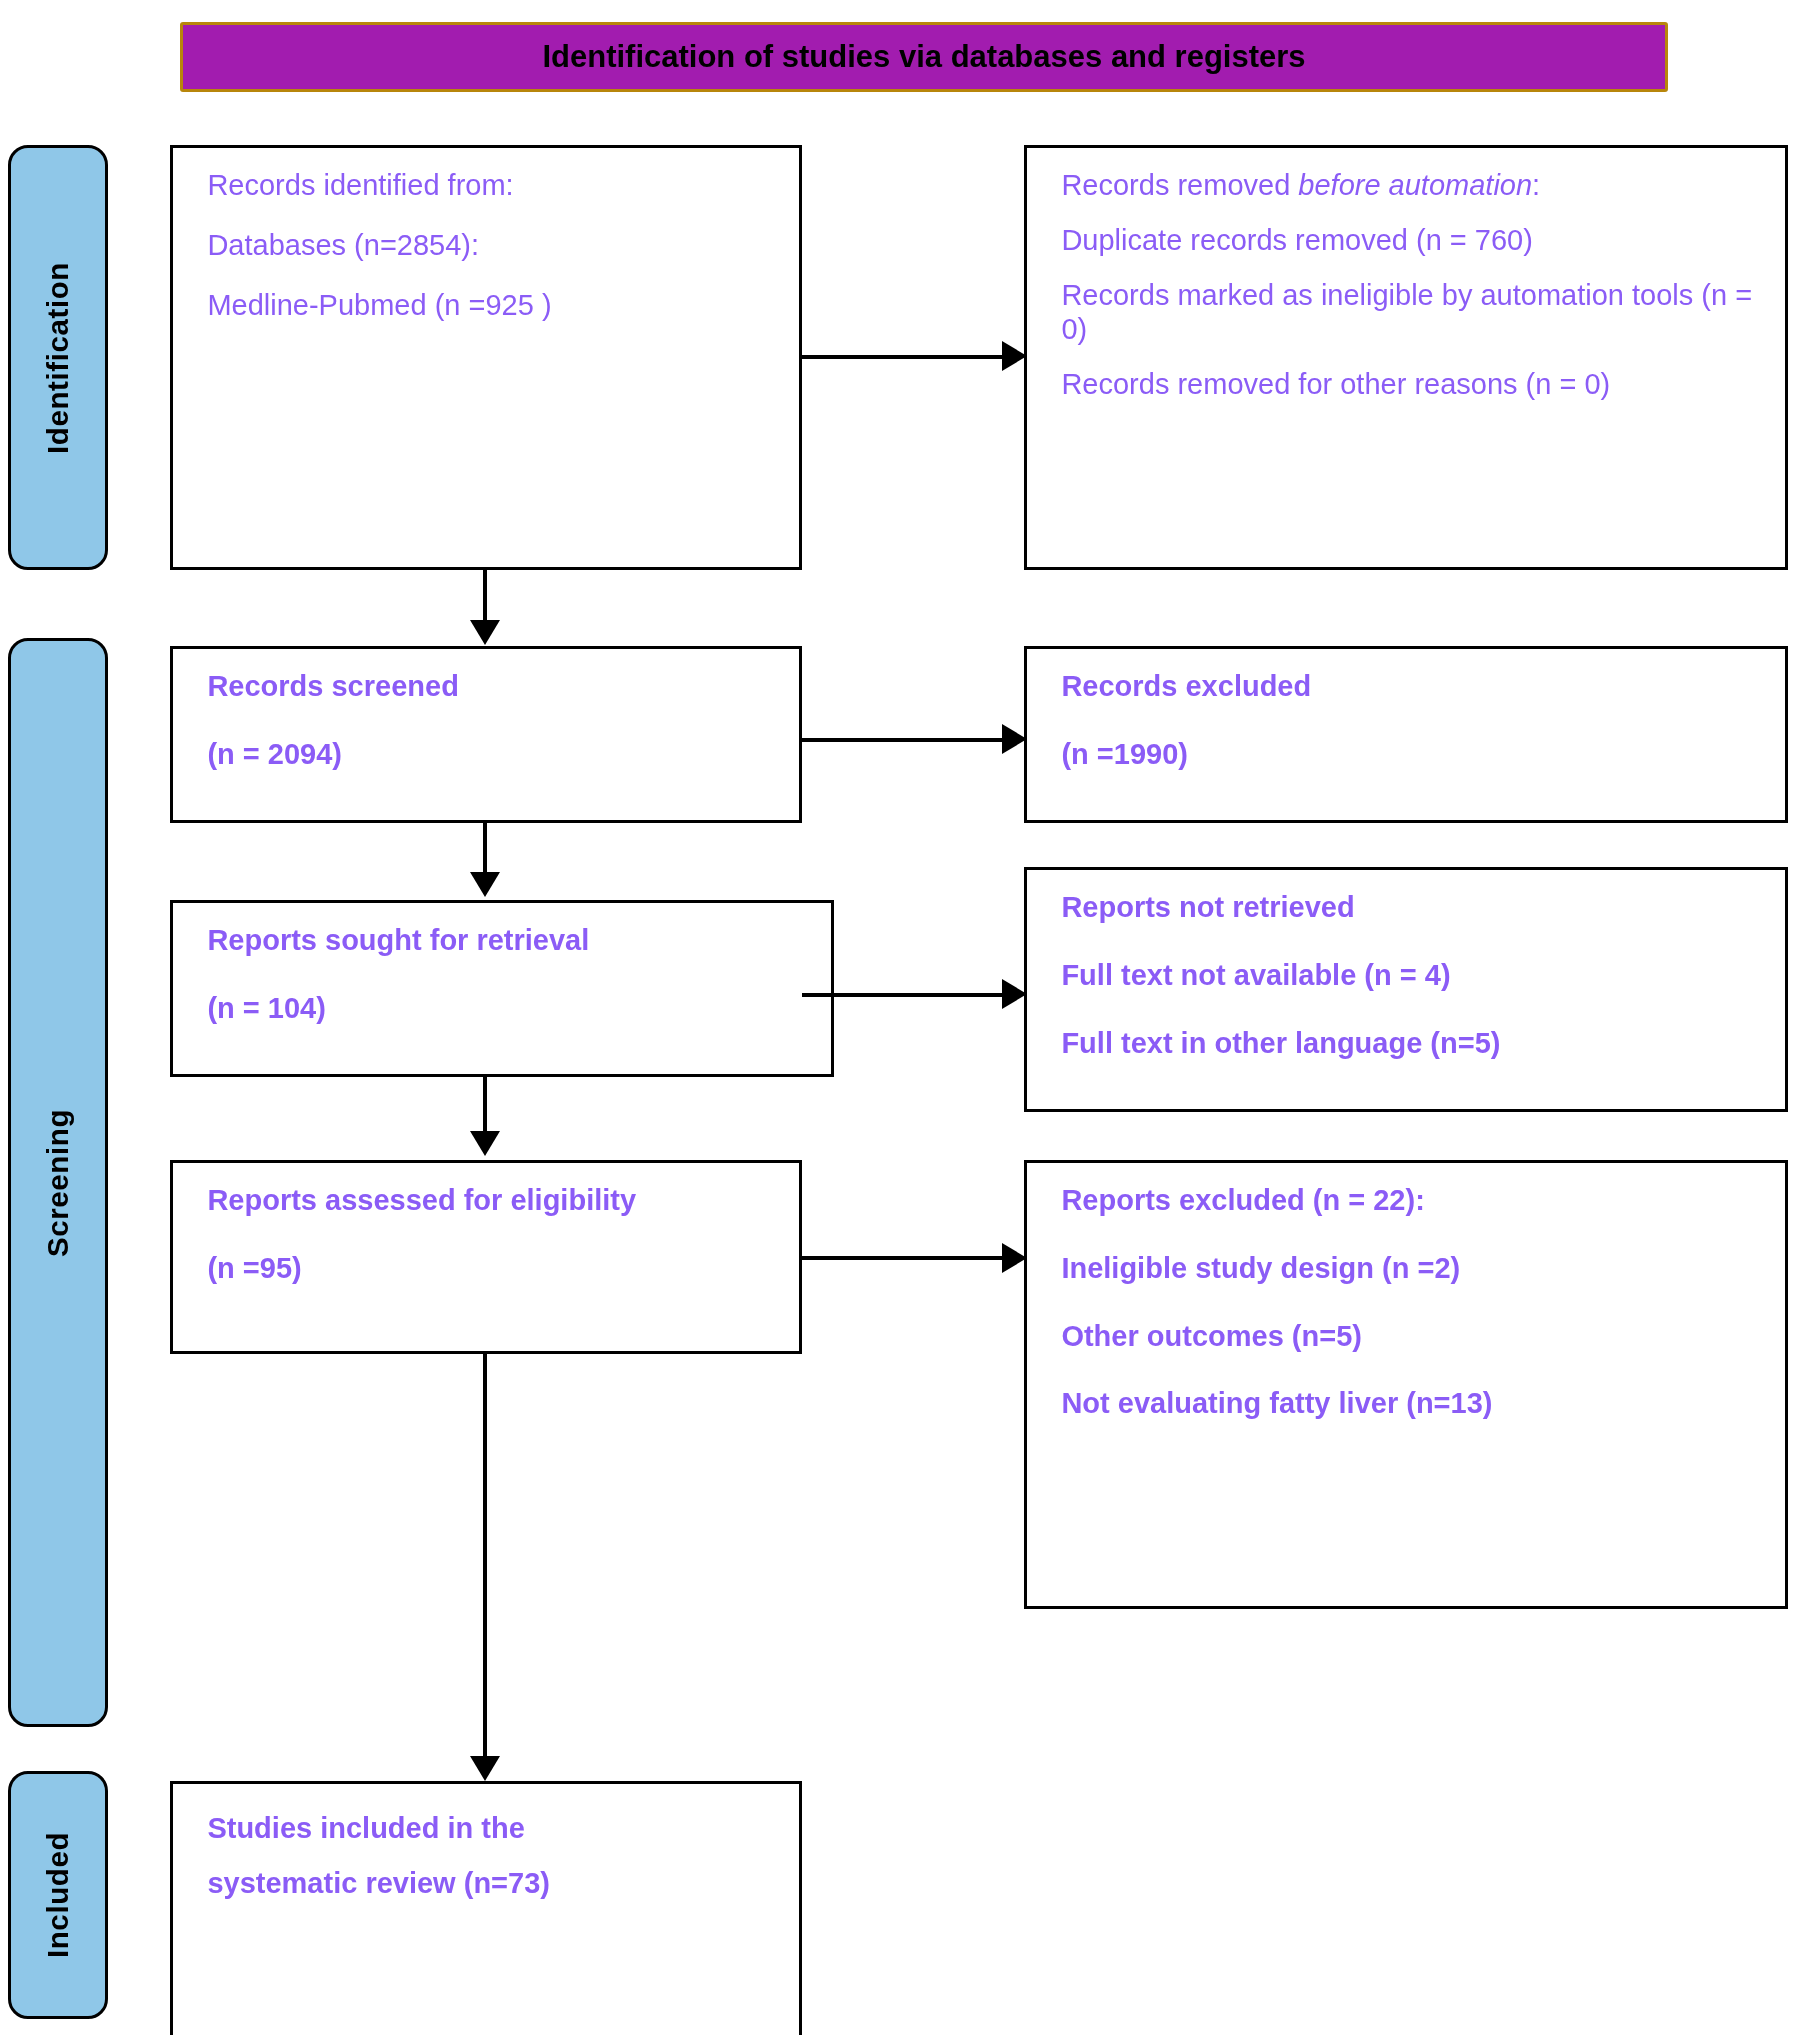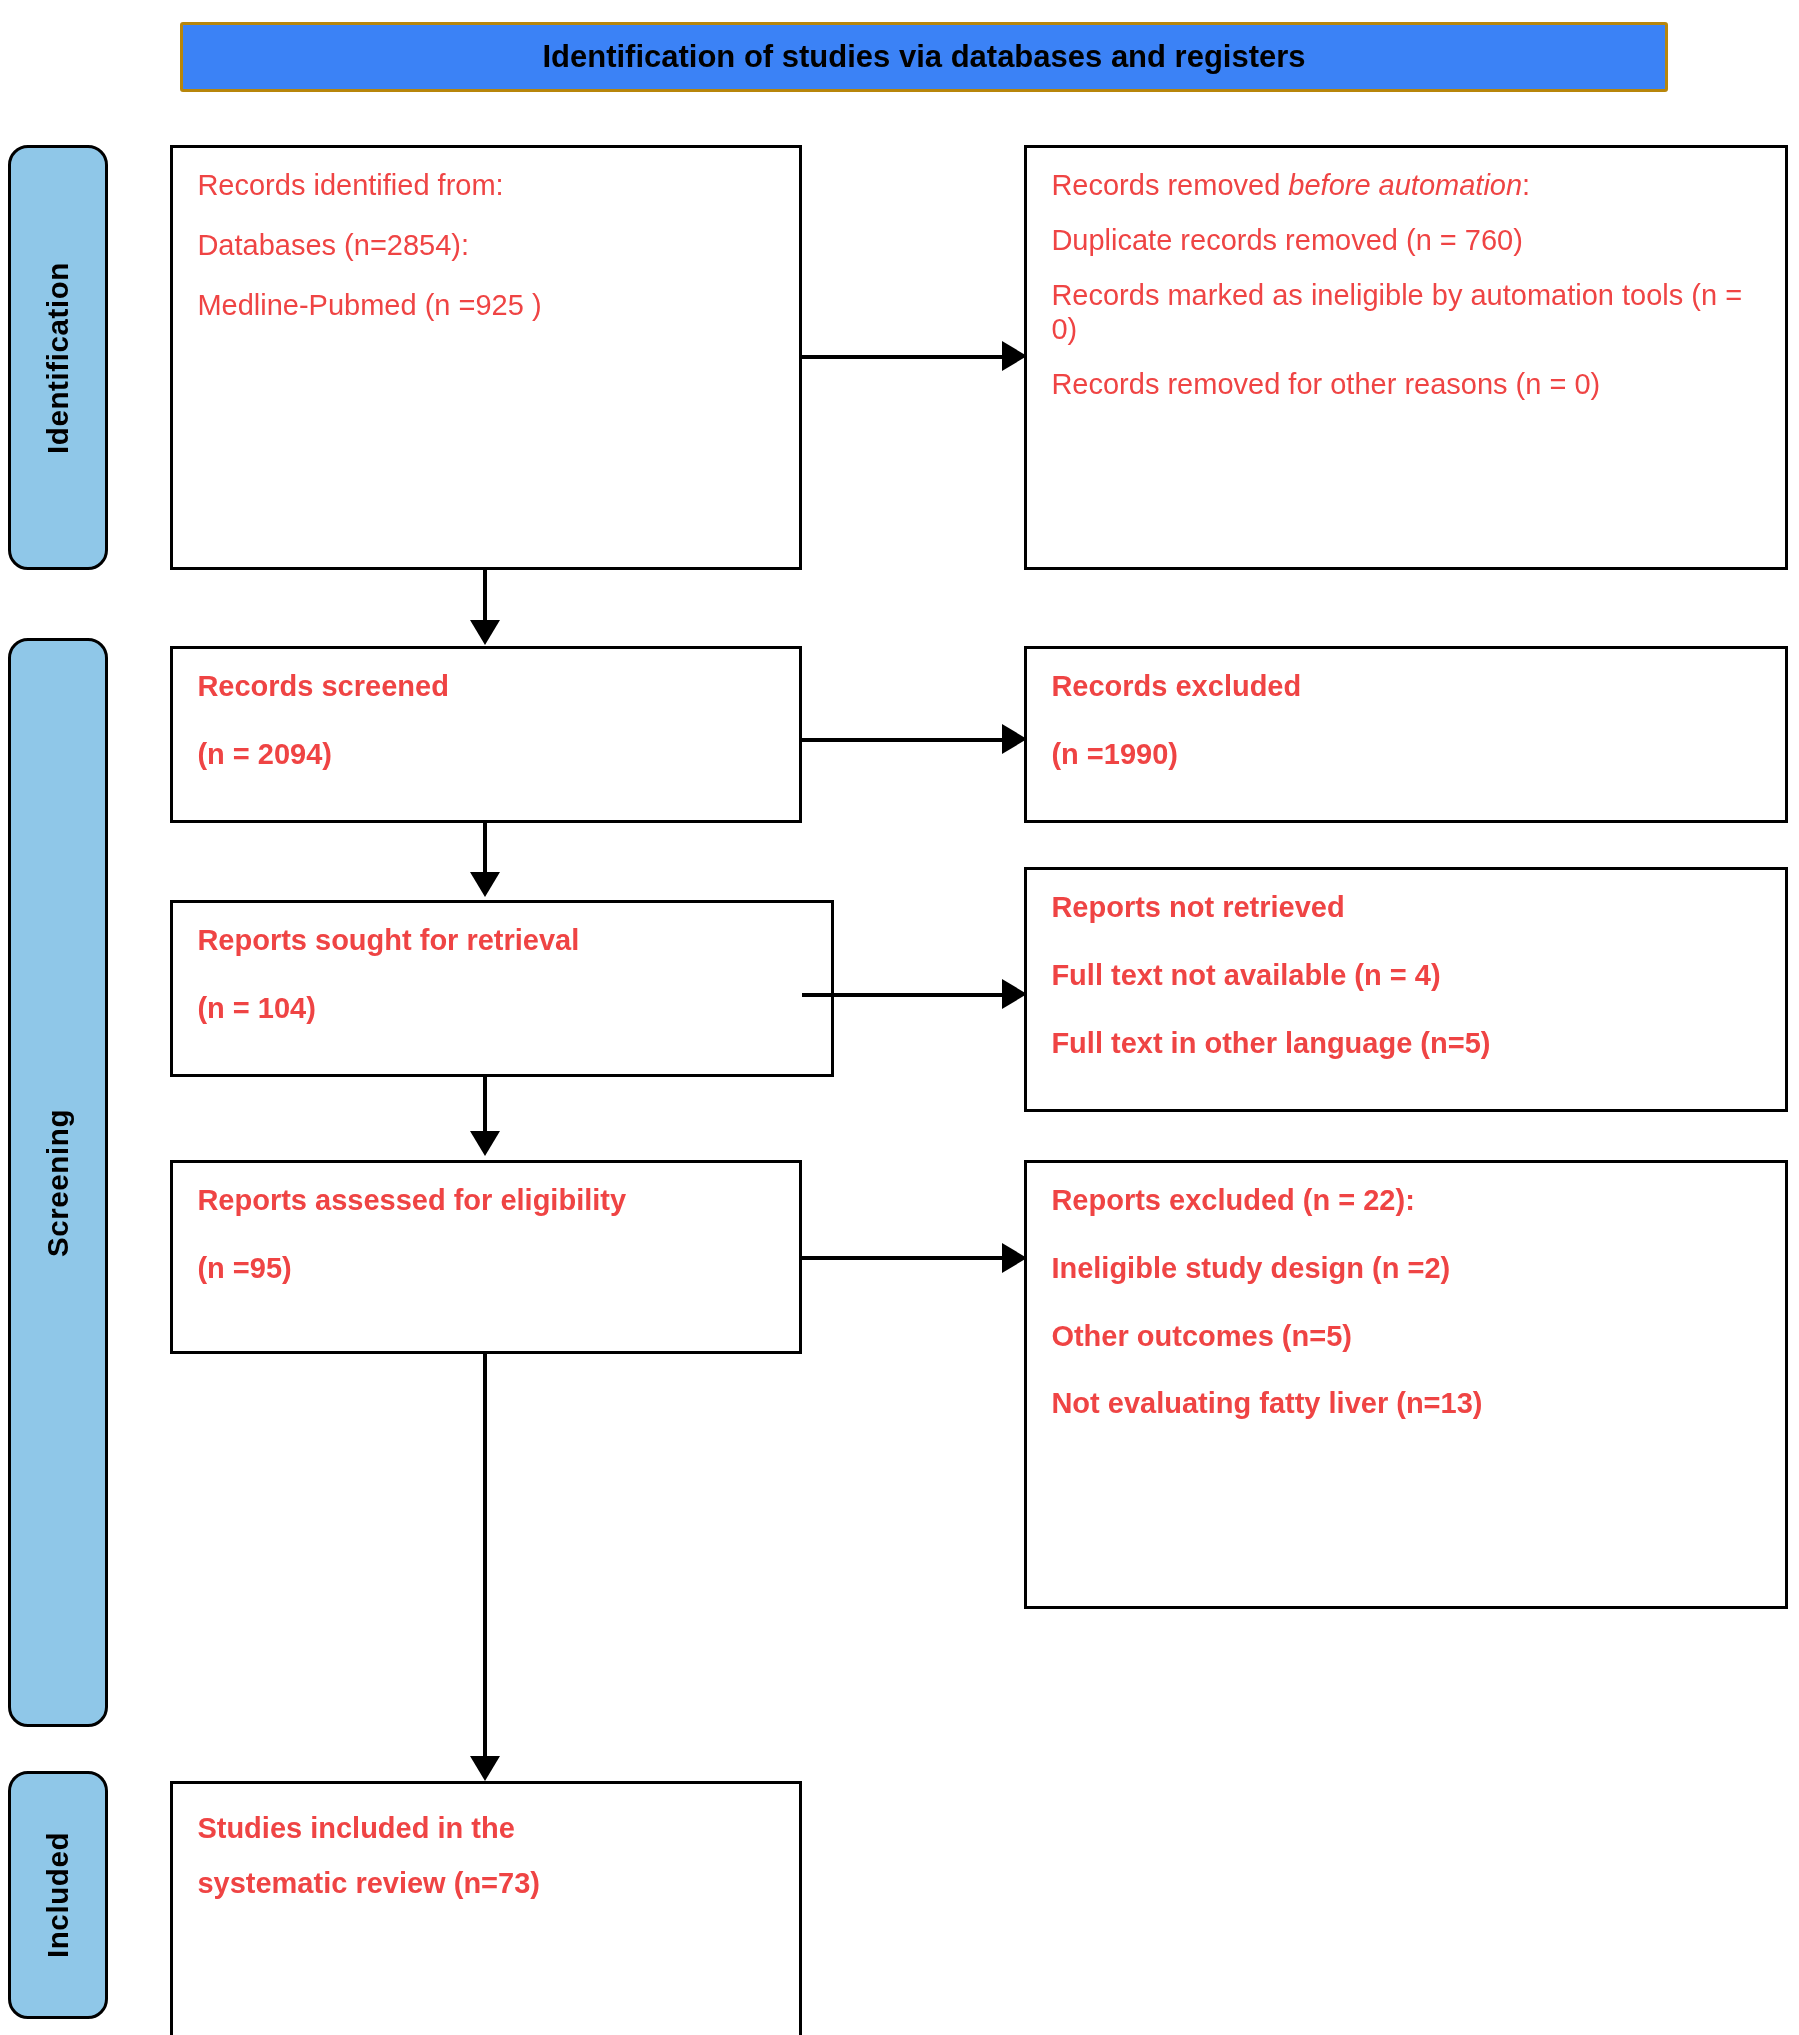--- a/index.html
+++ b/index.html
@@ -20,21 +20,21 @@
     overflow: hidden;
   }
 
   
   .banner {
     position: absolute;
     left: 180px;
     top: 22.4px;
     width: 1488px;
     height: 70px;
-    background: #3b82f6;
+    background: #a21caf;
     border: 3px solid #B8860B;
     border-radius: 3px;
     box-sizing: border-box;
     display: flex;
     align-items: center;
     justify-content: center;
   }
   .banner-text {
     font-size: 31px;
     font-weight: bold;
@@ -65,24 +65,24 @@
 
   
   .box {
     position: absolute;
     background: #ffffff;
     border: 3px solid #000000;
     box-sizing: border-box;
     padding: 20px 22.4px 11.8px 22.4px;
   }
   .box p {
-    margin: 0 0 25px 2px;
+    margin: 0 0 25px 12px;
     font-size: 29px;
     line-height: 1.20;
-    color: #ef4444;
+    color: #8b5cf6;
     font-weight: normal;
   }
   .box p:last-child { margin-bottom: 0; }
   .box p em { font-style: italic; }
 
   
   .box.tight p { margin-bottom: 20px; }
   .box.loose p { margin-bottom: 33px; font-weight: bold; }
 
   

